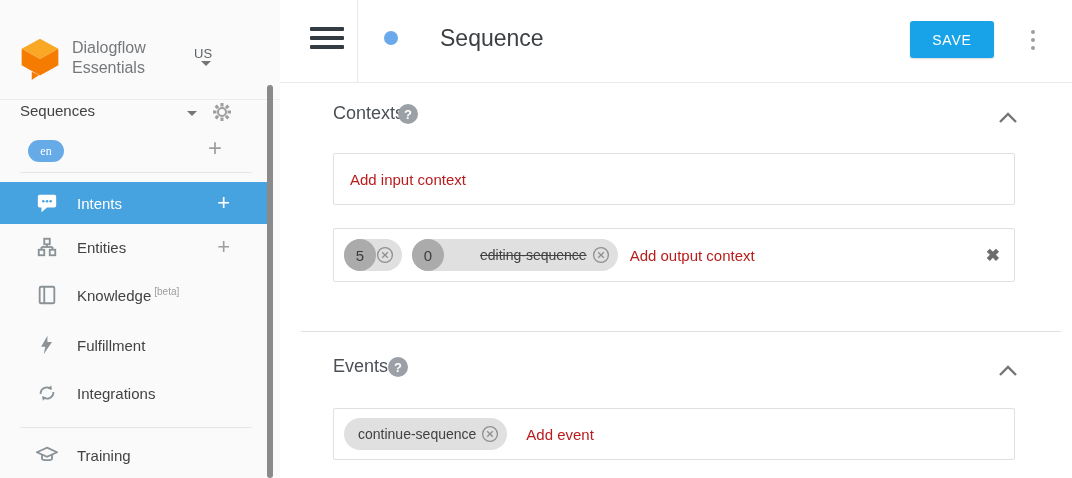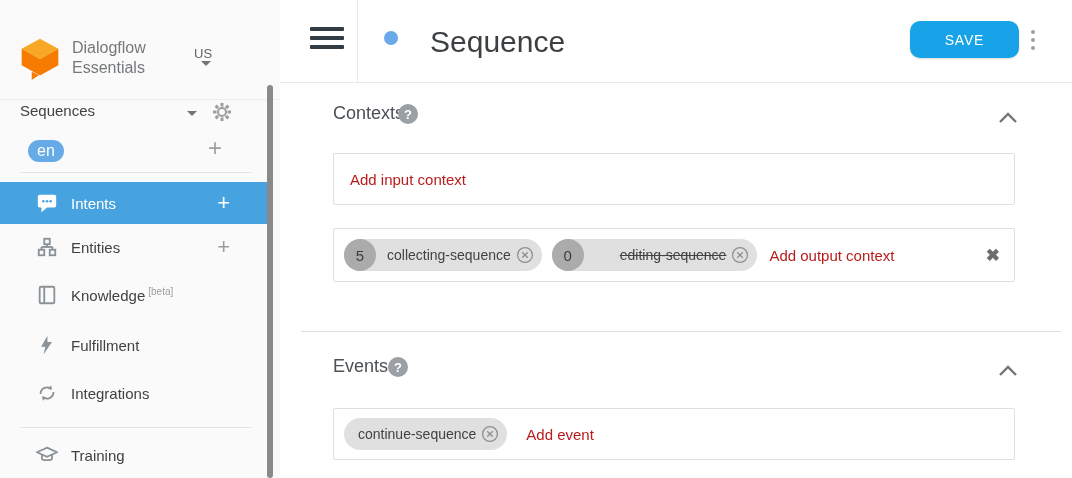--- a/index.html
+++ b/index.html
@@ -14,42 +14,42 @@
   #brand { left:72px; top:22px; font-size:16px; line-height:20px; color:#75787b; }
   #region { left:194px; top:30px; font-size:13px; color:#5f6368; display:flex; align-items:center; cursor:pointer;flex-direction:column; }
   .caret-down { width:0; height:0; border-left:5px solid transparent; border-right:5px solid transparent; border-top:5px solid #757575; margin-left:6px; }
   #side-scrollbar { left:267px; top:85px; width:6px; height:393px; background:#8a8a8a; border-radius:3px; }
 
   #agent-row { left:0; top:98px; width:262px; height:30px; }
   #agent-name { left:20px; top:4px; font-size:15px; color:#424242; }
   #agent-caret { left:181px; top:13px; }
   #agent-gear { left:210px; top:2px; }
   #locale-row { left:0; top:138px; width:262px; height:26px; }
-  #locale-badge { left:28px; top:2px; width:36px; height:22px; background:#66abe8; border-radius:11px; color:#fff; font-size:16px; display:flex; align-items:center; justify-content:center; cursor:pointer; }
+  #locale-badge { left:28px; top:2px; width:36px; height:22px; background:#66abe8; border-radius:11px; color:#fff; font-size:12px; display:flex; align-items:center; justify-content:center; cursor:pointer;font-family:Liberation Serif, serif; }
   #locale-add { left:208px; top:-4px; font-size:24px; font-weight:300; color:#9e9e9e; cursor:pointer; }
   .side-divider { left:20px; width:232px; height:1px; background:#e5e5e5; }
 
   .nav-row { left:0; width:272px; height:42px; display:flex; align-items:center; cursor:pointer; }
   .nav-row .nicon { width:22px; height:22px; margin-left:36px; flex:0 0 22px; display:flex; align-items:center; justify-content:center; }
-  .nav-row .nlabel { margin-left:13px; font-size:15px; color:#424242; }
+  .nav-row .nlabel { margin-left:19px; font-size:15px; color:#424242; }
   .nav-row .nplus { margin-left:auto; margin-right:42px; font-size:22px; font-weight:300; color:#9e9e9e; }
   .nav-row.active { background:#47a3e0; }
   .nav-row.active .nlabel { color:#fff; }
   .nav-row.active .nplus { color:#fff; }
   sup.beta { font-size:10px; color:#9e9e9e; margin-left:3px; vertical-align:super; }
 
   
   #main { left:280px; top:0; width:792px; height:478px; background:#fff; }
   #main-header { left:0; top:0; width:792px; height:83px; border-bottom:1px solid #e8eaed; background:#fff; }
   #header-vdiv { left:77px; top:0; width:1px; height:83px; background:#e8e8e8; }
   #hamburger { left:30px; top:27px; width:34px; cursor:pointer; }
   #hamburger div { height:4px; background:#333b43; margin-bottom:5px; border-radius:1px; }
   #intent-dot { left:104px; top:31px; width:14px; height:14px; border-radius:50%; background:#6aa9ea; }
-  #page-title { left:150px; top:25px; font-size:30px; color:#3c4043; }
-  #save-btn { left:630px; top:21px; width:109px; height:37px; background:#18a3e8; color:#fff; font-size:14px; letter-spacing:0.8px; border:none; border-radius:10px; display:flex; align-items:center; justify-content:center; cursor:pointer; box-shadow:0 1px 2px rgba(0,0,0,0.15); font-family:"Liberation Sans",sans-serif; }
+  #page-title { left:160px; top:25px; font-size:23px; color:#3c4043; }
+  #save-btn { left:630px; top:21px; width:84px; height:37px; background:#18a3e8; color:#fff; font-size:14px; letter-spacing:0.8px; border:none; border-radius:3px; display:flex; align-items:center; justify-content:center; cursor:pointer; box-shadow:0 1px 2px rgba(0,0,0,0.15); font-family:"Liberation Sans",sans-serif; }
   #more-vert { left:748px; top:28px; width:10px; cursor:pointer; display:flex; flex-direction:column; align-items:center; }
   #more-vert div { width:4px; height:4px; border-radius:50%; background:#9aa0a6; margin:2px 0; }
 
   .section-title { font-size:18px; color:#4a5056; }
   .help-icon { width:20px; height:20px; border-radius:50%; background:#9aa0a6; color:#fff; font-size:13px; font-weight:bold; display:flex; align-items:center; justify-content:center; cursor:pointer; }
   .chev { cursor:pointer; }
 
   #contexts-title { left:53px; top:103px; }
   #contexts-help { left:118px; top:104px; }
   #contexts-chev { left:718px; top:110px; }
@@ -224,21 +224,20 @@
       </svg>
   </div>
 
   <div id="input-context" class="abs field">
     <span class="placeholder">Add input context</span>
   </div>
 
   <div id="output-context" class="abs field">
     <div class="chip">
       <span class="lifespan">5</span>
-      <span class="clabel">collecting-sequence</span>
       <span class="remove">
         <svg width="18" height="18" viewBox="0 0 18 18" fill="none" stroke="#8f8f8f" stroke-width="1.3">
           <circle cx="9" cy="9" r="7.4"></circle>
             <line x1="6.2" y1="6.2" x2="11.8" y2="11.8"></line>
             <line x1="11.8" y1="6.2" x2="6.2" y2="11.8"></line>
         </svg>
       </span>
     </div>
     <div class="chip">
       <span class="lifespan">0</span>

